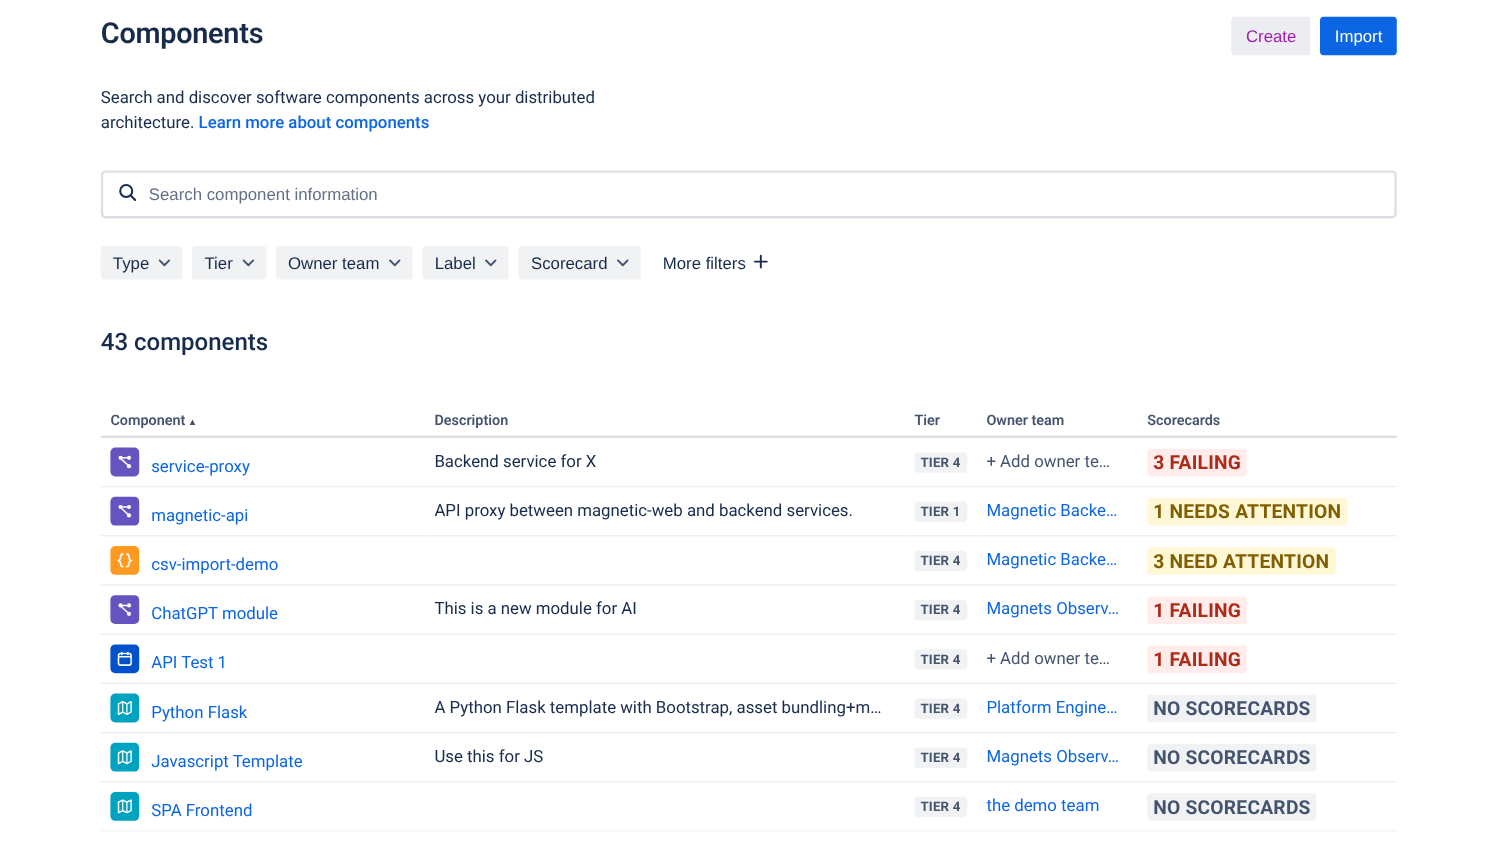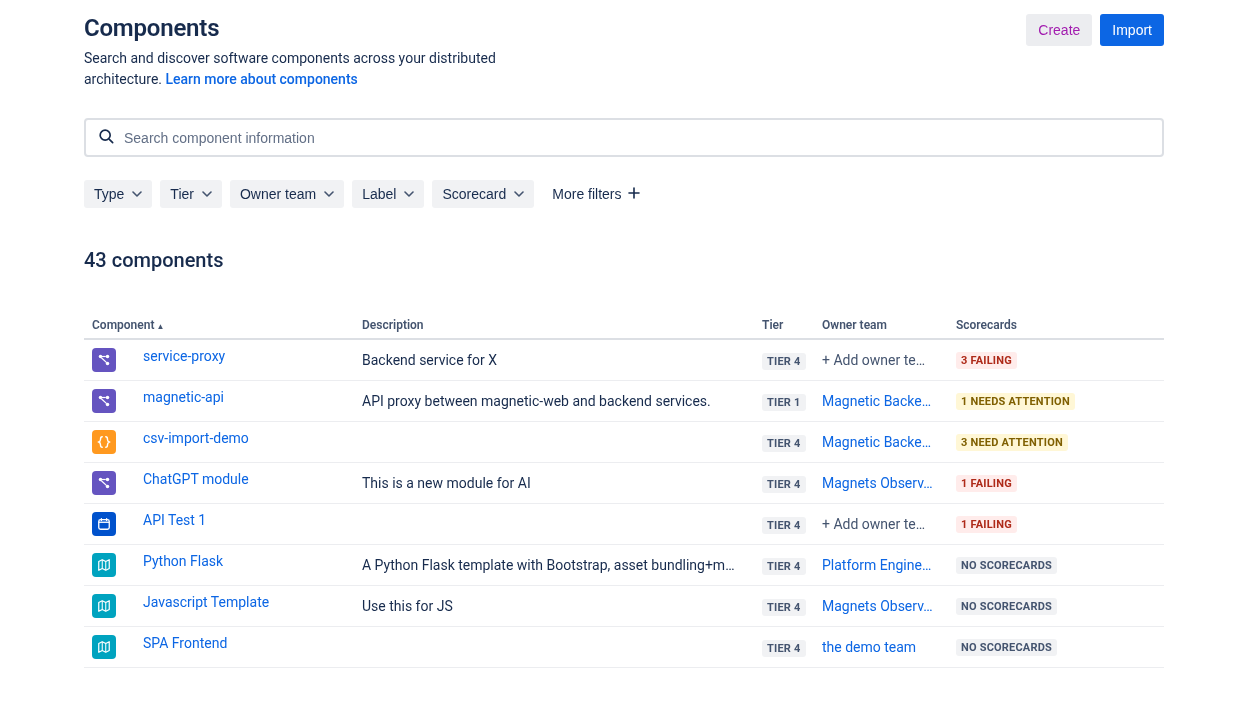--- a/index.html
+++ b/index.html
@@ -10,21 +10,21 @@
     font-size: 14px;
   }
   .page {
     padding: 14px 84px 0 84px;
     max-width: 1248px;
   }
   .header-row {
     display: flex;
     justify-content: space-between;
     align-items: flex-start;
-    margin-bottom: 2px;
+    margin-bottom: 26px;
   }
   .page-title {
     font-size: 24px;
     font-weight: 600;
     color: #172B4D;
     letter-spacing: -0.2px;
   }
   .header-actions { display: flex; gap: 8px; align-items: center; }
   .btn {
     border: none;
@@ -129,22 +129,22 @@
     padding: 8px 8px;
     font-size: 14px;
     border-bottom: 1px solid #091E4214;
     vertical-align: middle;
     white-space: nowrap;
     overflow: hidden;
     text-overflow: ellipsis;
   }
   .component-cell {
     display: flex;
-    align-items: flex-start;
-    gap: 27px;
+    align-items: flex-end;
+    gap: 10px;
   }
   .icon-box {
     width: 24px; height: 24px;
     border-radius: 4px;
     display: inline-flex;
     align-items: center;
     justify-content: center;
     flex-shrink: 0;
   }
   .icon-purple { background: #6554C0; }
@@ -176,21 +176,21 @@
   }
   .owner-add {
     color: #44546F;
     display: inline-block;
     max-width: 120px;
     overflow: hidden;
     text-overflow: ellipsis;
     vertical-align: bottom;
   }
   .score-lozenge {
-    font-size: 11px;
+    font-size: 16px;
     font-weight: 700;
     padding: 2px 5px;
     border-radius: 3px;
     letter-spacing: 0.2px;
     display: inline-block;
   }
   .score-failing { background: #FFECEB; color: #AE2A19; }
   .score-attention { background: #FFF7D6; color: #7F5F01; }
   .score-none { background: #091E420F; color: #44546F; }
   .col-component { width: 270px; }

